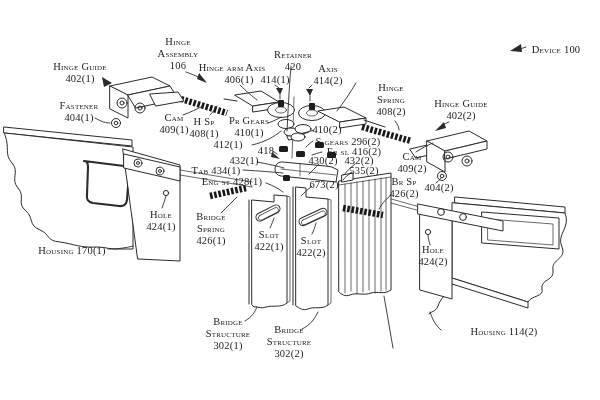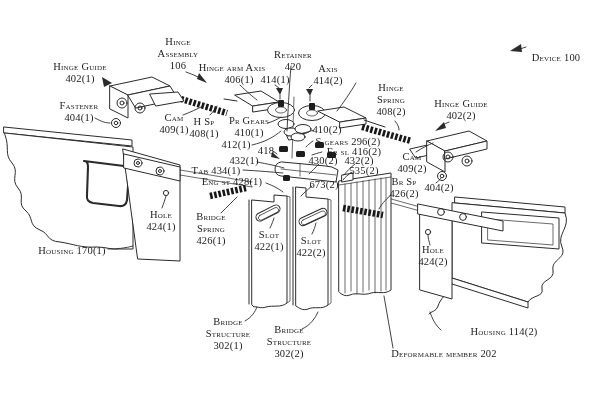--- a/index.html
+++ b/index.html
@@ -224,35 +224,35 @@
     <path class="ld" d="M391,195 C385,200 381,205 379,209"></path>
     <path class="ld" d="M436,183 C439,181 440,179 441,178"></path>
     <path class="ld" d="M430,245 C429,241 428,238 428,235"></path>
     <path class="ld" d="M441,330 C435,325 432,318 430,312"></path>
     <path class="ld" d="M245,321 C252,317 255,312 257,307"></path>
     <path class="ld" d="M302,329 C311,325 315,318 318,312"></path>
     <path class="ld" d="M393,348 C390,331 387,313 384,296"></path>
   </g>
 </svg>
 
-  <div class="lbl" style="left:556px;top:52px">Device 100</div>
+  <div class="lbl" style="left:556px;top:44px">Device 100</div>
   <div class="lbl" style="left:80px;top:61px">Hinge Guide<br>402(1)</div>
   <div class="lbl" style="left:79px;top:100px">Fastener<br>404(1)</div>
   <div class="lbl" style="left:178px;top:36px">Hinge<br>Assembly<br>106</div>
   <div class="lbl" style="left:232px;top:62px">Hinge arm Axis</div>
   <div class="lbl" style="left:239px;top:74px">406(1)</div>
   <div class="lbl" style="left:275px;top:74px">414(1)</div>
   <div class="lbl" style="left:293px;top:49px">Retainer<br>420</div>
   <div class="lbl" style="left:328px;top:63px">Axis<br>414(2)</div>
   <div class="lbl" style="left:391px;top:82px">Hinge<br>Spring<br>408(2)</div>
   <div class="lbl" style="left:461px;top:98px">Hinge Guide<br>402(2)</div>
   <div class="lbl" style="left:174px;top:112px">Cam<br>409(1)</div>
   <div class="lbl" style="left:204px;top:116px">H Sp<br>408(1)</div>
   <div class="lbl" style="left:249px;top:115px">Pr Gears<br>410(1)</div>
-  <div class="lbl" style="left:236px;top:139px">412(1)</div>
+  <div class="lbl" style="left:228px;top:139px">412(1)</div>
   <div class="lbl" style="left:266px;top:145px">418</div>
   <div class="lbl" style="left:244px;top:155px">432(1)</div>
   <div class="lbl" style="left:216px;top:165px">Tab 434(1)</div>
   <div class="lbl" style="left:232px;top:176px">Eng st 428(1)</div>
   <div class="lbl" style="left:211px;top:211px">Bridge<br>Spring<br>426(1)</div>
   <div class="lbl" style="left:161px;top:209px">Hole<br>424(1)</div>
   <div class="lbl" style="left:72px;top:245px">Housing 170(1)</div>
   <div class="lbl" style="left:269px;top:229px">Slot<br>422(1)</div>
   <div class="lbl" style="left:311px;top:235px">Slot<br>422(2)</div>
   <div class="lbl" style="left:327px;top:124px">410(2)</div>
@@ -262,14 +262,13 @@
   <div class="lbl" style="left:359px;top:155px">432(2)</div>
   <div class="lbl" style="left:324px;top:179px">673(2)</div>
   <div class="lbl" style="left:364px;top:165px">535(2)</div>
   <div class="lbl" style="left:412px;top:151px">Cam<br>409(2)</div>
   <div class="lbl" style="left:404px;top:176px">Br Sp<br>426(2)</div>
   <div class="lbl" style="left:439px;top:182px">404(2)</div>
   <div class="lbl" style="left:433px;top:244px">Hole<br>424(2)</div>
   <div class="lbl" style="left:504px;top:326px">Housing 114(2)</div>
   <div class="lbl" style="left:228px;top:316px">Bridge<br>Structure<br>302(1)</div>
   <div class="lbl" style="left:289px;top:324px">Bridge<br>Structure<br>302(2)</div>
-  <div class="lbl" style="left:444px;top:348px">Deformable member 202</div>
 </div>
 
 </body></html>

